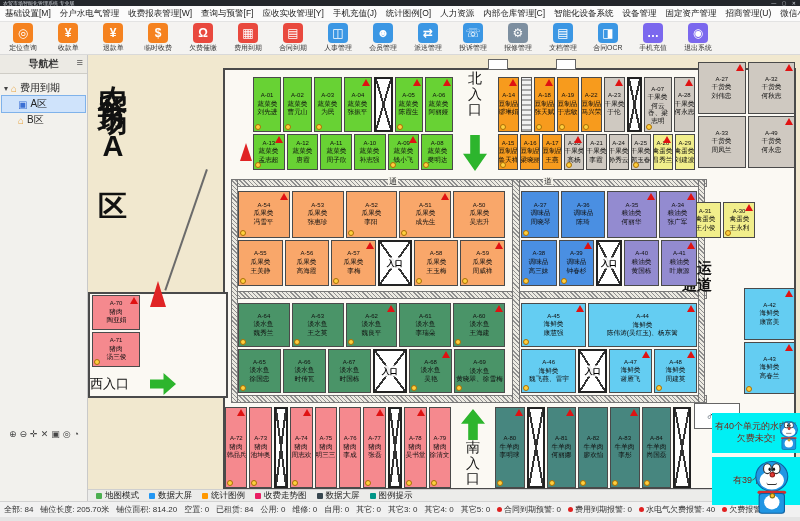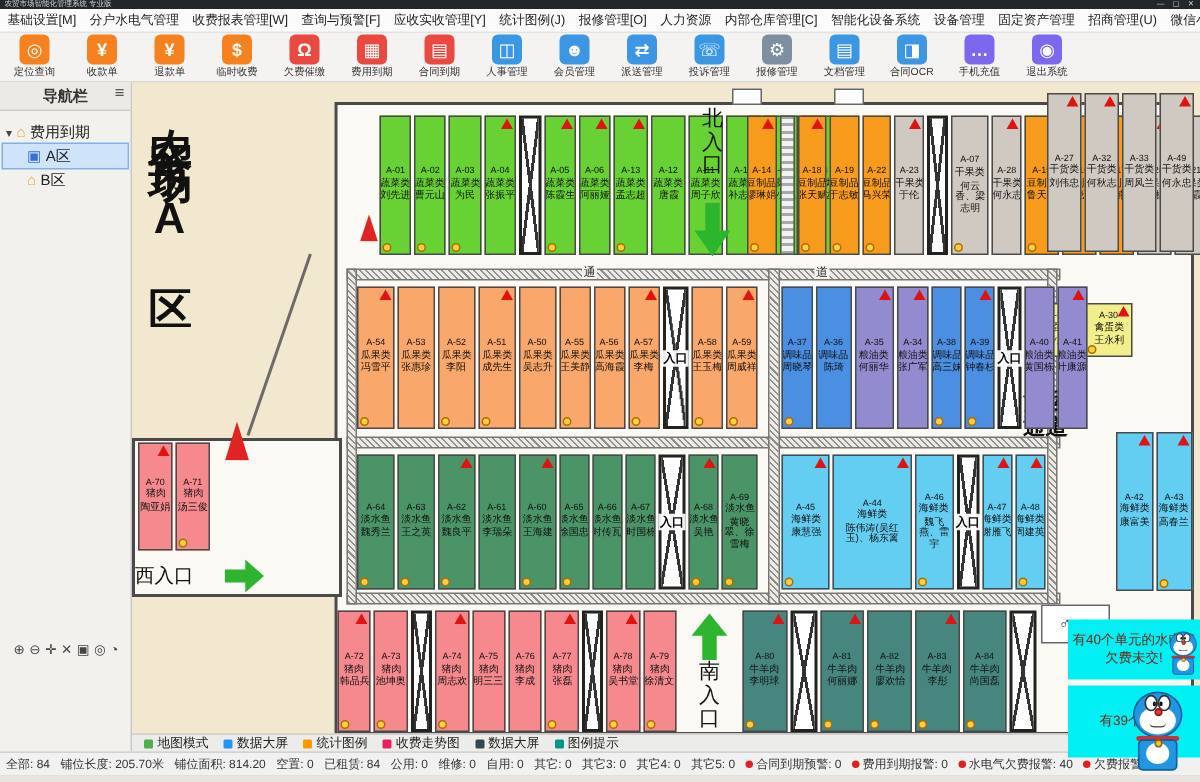--- a/index.html
+++ b/index.html
@@ -34,21 +34,21 @@
   .sb-warnbox a{font-size:8px;color:#d42a2a;text-decoration:underline;cursor:pointer}
   
   .map{position:absolute;left:88px;top:55px;width:712px;height:434px;background:#f1e8cf;overflow:hidden}
   .outline{position:absolute;background:#fbf9f3;border:2px solid #4a4a4a;box-sizing:border-box}
   .map-title{position:absolute;writing-mode:vertical-rl;text-orientation:upright;font-size:29px;font-weight:bold;color:#111;letter-spacing:7px;line-height:1}
   .hatch{position:absolute;background:repeating-linear-gradient(45deg,#8f8f8f 0 1px,#eceae2 1px 3px);border:1px solid #777;box-sizing:border-box}
   .corridor-label{position:absolute;font-size:8px;color:#222;background:#f4f2ea;padding:0 1px;line-height:9px}
   .vent{position:absolute;background:#fff;border:1px solid #666;box-sizing:border-box}
   .cone{position:absolute;background:#e02424;clip-path:polygon(50% 0,100% 100%,0 100%)}
   .slant{position:absolute;width:2px;background:#6b6b6b;transform-origin:top left;transform:rotate(19deg)}
-  .block{position:absolute;display:flex;flex-direction:row;gap:2px}
+  .block{position:absolute;display:flex;flex-direction:column;gap:2px}
   .block.aisle{justify-content:space-between}
   .block.aisle .brow{flex:0 0 43%}
   .brow{display:flex;gap:2px;flex:1;min-height:0}
   .stall{position:relative;flex:1;border:1px solid #4a4a4a;box-sizing:border-box;display:flex;flex-direction:column;align-items:center;justify-content:center;text-align:center;overflow:hidden;line-height:1.25;color:#101010;cursor:pointer}
   .sid{font-size:6px}
   .scat,.snm{font-size:7px;white-space:nowrap;transform:scale(.95)}
   .snm.wrap{white-space:normal;line-height:1.05}
   .lift,.liftl{position:relative;flex:.6;border:2px solid #222;box-sizing:border-box;background-color:#fff;background-image:linear-gradient(to top right,transparent calc(50% - 1px),#333 calc(50% - 1px),#333 calc(50% + 1px),transparent calc(50% + 1px)),linear-gradient(to bottom right,transparent calc(50% - 1px),#333 calc(50% - 1px),#333 calc(50% + 1px),transparent calc(50% + 1px))}
   .liftl span{position:absolute;left:50%;top:50%;transform:translate(-50%,-50%);font-size:8px;font-weight:bold;background:rgba(255,255,255,.92);padding:0 1px;white-space:nowrap}
   .stair{flex:.45;border:1px solid #555;box-sizing:border-box;background:repeating-linear-gradient(0deg,#a8a8a8 0 2px,#f2f2f2 2px 5px)}
@@ -96,22 +96,22 @@
   <div class="titlebar">
     <span>农贸市场智能化管理系统 专业版</span>
     <span class="winbtns">— ▢ ✕</span>
   </div>
   <div class="menubar">
       <span class="menu-item">基础设置[M]</span>
       <span class="menu-item">分户水电气管理</span>
       <span class="menu-item">收费报表管理[W]</span>
       <span class="menu-item">查询与预警[F]</span>
       <span class="menu-item">应收实收管理[Y]</span>
-      <span class="menu-item">统计图例(J)</span>
-      <span class="menu-item">报修管理[O]</span>
+      <span class="menu-item">手机充值(J)</span>
+      <span class="menu-item">统计图例[O]</span>
       <span class="menu-item">人力资源</span>
       <span class="menu-item">内部仓库管理[C]</span>
       <span class="menu-item">智能化设备系统</span>
       <span class="menu-item">设备管理</span>
       <span class="menu-item">固定资产管理</span>
       <span class="menu-item">招商管理(U)</span>
       <span class="menu-item">微信小程序(Z)</span>
     </div>
   <div class="toolbar">
       <div class="tool">

